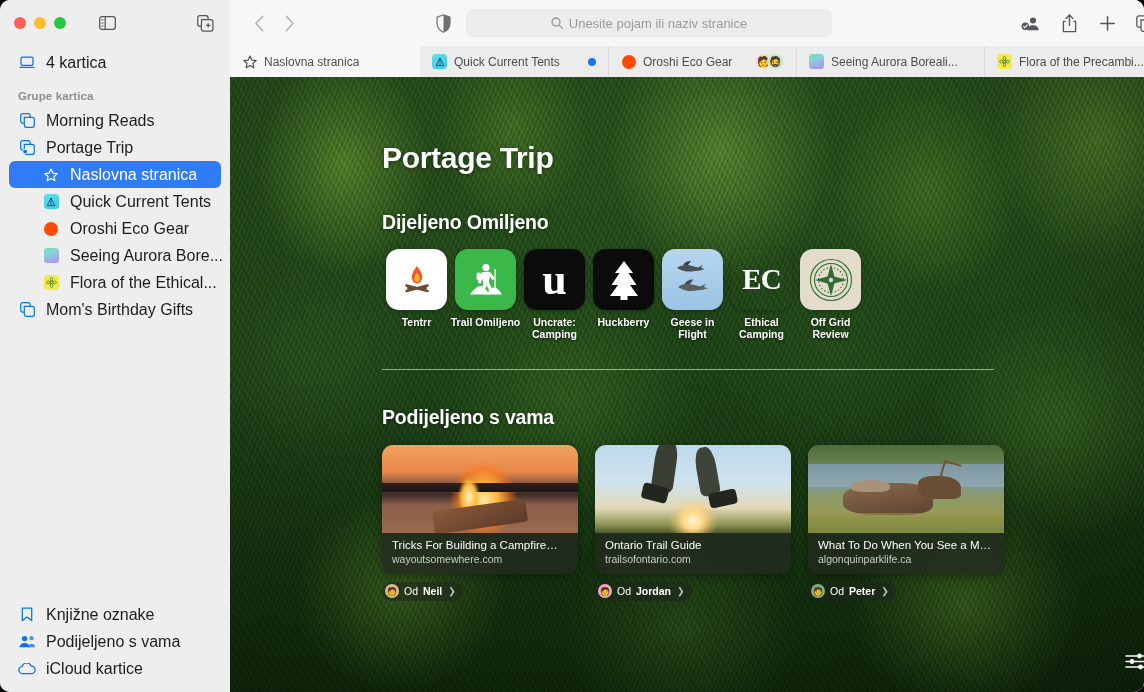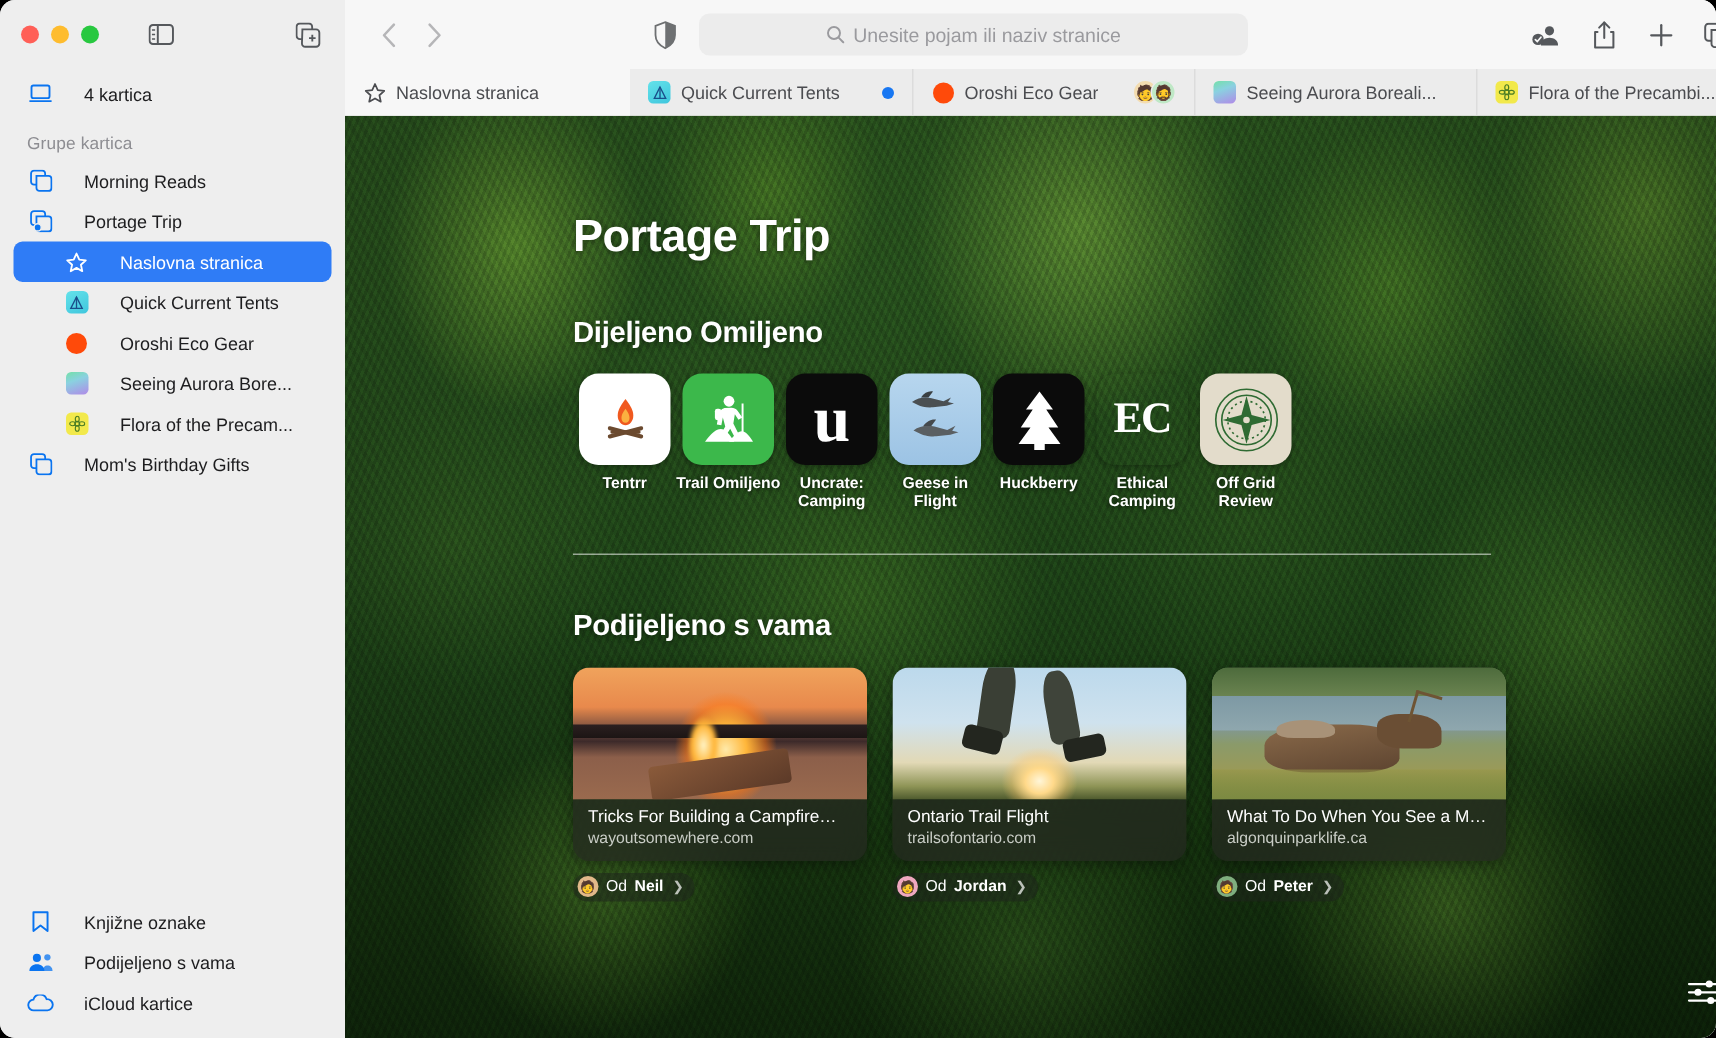--- a/index.html
+++ b/index.html
@@ -43,39 +43,39 @@
   }
   .sb-toggle { margin-left: 22px; }
   .sb-newtab { margin-left: auto; }
 
   .sb-row {
     display: flex; align-items: center;
     height: 27px;
     margin: 0 9px;
     padding-left: 9px;
     border-radius: 6px;
-    gap: 20px;
-    font-size: 12px;
+    gap: 10px;
+    font-size: 16px;
     color: #1d1d1f;
     white-space: nowrap;
   }
   .sb-row .ic {
     width: 18px; height: 18px;
     display: flex; align-items: center; justify-content: center;
     flex: 0 0 18px;
     color: #0a74f0;
   }
   .sb-row.selected {
     background: #2f7cf6;
     color: #fff;
   }
   .sb-row.selected .ic { color: #fff; }
   .sb-row.indent { padding-left: 33px; }
   .sb-group-title {
-    font-size: 11.5px; font-weight: 400;
+    font-size: 11.5px; font-weight: 700;
     color: #8d8d92;
     padding: 14px 0 5px 18px;
     letter-spacing: .1px;
   }
   .sb-top { padding-top: 3px; }
   .sb-bottom { position:absolute; bottom: 10px; left:0; right:0; }
   .favsq { width: 15px; height: 15px; border-radius: 3.5px; flex:0 0 15px; }
   .favcircle { width: 14px; height: 14px; border-radius: 50%; flex:0 0 14px; }
 
   
@@ -401,21 +401,21 @@
               <circle cx="5.5" cy="5.5" r="1.6"></circle>
               <g stroke-width="0.75">
                 <ellipse cx="5.5" cy="2.4" rx="1.3" ry="1.9"></ellipse>
                 <ellipse cx="5.5" cy="8.6" rx="1.3" ry="1.9"></ellipse>
                 <ellipse cx="2.4" cy="5.5" rx="1.9" ry="1.3"></ellipse>
                 <ellipse cx="8.6" cy="5.5" rx="1.9" ry="1.3"></ellipse>
               </g>
             </svg>
           </span>
         </span>
-        <span>Flora of the Precam...</span>
+        <span>Flora of the Ethical...</span>
       </div>
 
       <div class="sb-row">
         <span class="ic">
           <svg width="15" height="15" viewBox="0 0 15 15" fill="none" stroke="currentColor" stroke-width="1.2">
             <rect x="0.7" y="0.7" width="9.4" height="9.4" rx="2"></rect>
             <path d="M4.3 4.3 h8 a2 2 0 0 1 2 2 v6 a2 2 0 0 1 -2 2 h-6 a2 2 0 0 1 -2 -2 z" fill="#eeeeee"></path>
           </svg>
         </span>
         <span>Mom's Birthday Gifts</span>
@@ -608,45 +608,45 @@
               </svg>
             </div>
             <div class="fav-label">Trail Omiljeno</div>
           </div>
 
           <div class="fav-item">
             <div class="fav-ico" style="background:#0b0b0b;">
               <span style="color:#fff;font-family:'Liberation Serif',serif;font-weight:700;font-size:44px;line-height:40px;">u</span>
             </div>
             <div class="fav-label">Uncrate: Camping</div>
+          </div>
+
+          <div class="fav-item">
+            <div class="fav-ico" style="background:#0b0b0b;">
+              <svg width="38" height="42" viewBox="0 0 38 42" fill="#ffffff">
+                <path d="M19 2 L28 14 H23.5 L31.5 26 H25 L33 37 H22.5 V41 H15.5 V37 H5 L13 26 H6.5 L14.5 14 H10 Z"></path>
+              </svg>
+            </div>
+            <div class="fav-label">Huckberry</div>
           </div>
 
           <div class="fav-item">
             <div class="fav-ico" style="background:linear-gradient(180deg,#b7d6ee,#9cc3e4);">
               <svg width="58" height="58" viewBox="0 0 58 58" fill="none">
                 <g fill="#4a4f52">
                   <path d="M13 17 c4 -3 9 -3.5 13 -2.5 l8 2 l5 -2.5 l-2 3 l4 1 l-5 1.5 l-9 1 c-4 .4 -8 -.5 -10 -1.5 z"></path>
                   <path d="M19 14 c2 -3 5 -4.5 8 -4 l-3 4 z" fill="#3a3f42"></path>
                 </g>
                 <g fill="#5a5f62">
                   <path d="M14 36 c4 -3.2 9.5 -3.8 14 -2.6 l8.5 2.2 l5.5 -2.8 l-2.2 3.3 l4.2 1.1 l-5.4 1.6 l-9.5 1.1 c-4.3 .4 -8.6 -.6 -10.6 -1.7 z"></path>
                   <path d="M20.5 33 c2.2 -3.2 5.4 -4.8 8.6 -4.3 l-3.2 4.3 z" fill="#45494c"></path>
                 </g>
               </svg>
             </div>
             <div class="fav-label">Geese in Flight</div>
-          </div>
-
-          <div class="fav-item">
-            <div class="fav-ico" style="background:#0b0b0b;">
-              <svg width="38" height="42" viewBox="0 0 38 42" fill="#ffffff">
-                <path d="M19 2 L28 14 H23.5 L31.5 26 H25 L33 37 H22.5 V41 H15.5 V37 H5 L13 26 H6.5 L14.5 14 H10 Z"></path>
-              </svg>
-            </div>
-            <div class="fav-label">Huckberry</div>
           </div>
 
 
           <div class="fav-item">
             <div class="fav-ico" style="background:linear-gradient(180deg,#0c2f26 0%,#12archive 0%,#0e4a34 45%,#2ecf7c 100%);">
               <span style="color:#fff;font-family:'Liberation Serif',serif;font-weight:700;font-size:29px;letter-spacing:-1px;">EC</span>
             </div>
             <div class="fav-label">Ethical Camping</div>
           </div>
 
@@ -697,21 +697,21 @@
             <div class="card-box">
               <div class="card-img" style="background:
                      radial-gradient(ellipse 34px 30px at 50% 86%, #fff6d8 0%, #ffd98a 28%, rgba(255,200,110,.35) 55%, transparent 75%),
                      linear-gradient(180deg,#bcd9ec 0%,#cfe2ee 42%,#e2d9b6 72%,#8e9456 90%,#4e5a2e 100%);">
                 <div style="position:absolute;left:30%;top:-6%;width:22px;height:60%;background:#3a3f35;border-radius:40% 40% 6px 6px;transform:rotate(8deg);"></div>
                 <div style="position:absolute;left:52%;top:2%;width:20px;height:56%;background:#3f443a;border-radius:40% 40% 6px 6px;transform:rotate(-10deg);"></div>
                 <div style="position:absolute;left:24%;top:46%;width:26px;height:16px;background:#23261f;border-radius:4px;transform:rotate(14deg);"></div>
                 <div style="position:absolute;left:58%;top:52%;width:28px;height:15px;background:#23261f;border-radius:4px;transform:rotate(-12deg);"></div>
               </div>
               <div class="card-meta">
-                <div class="card-title">Ontario Trail Flight</div>
+                <div class="card-title">Ontario Trail Guide</div>
                 <div class="card-url">trailsofontario.com</div>
               </div>
             </div>
             <div class="from-chip">
               <span class="from-av" style="background:#f0a8c0;">🧑</span>
               <span>Od</span>
               <b>Jordan</b>
               <span class="chev">❯</span>
             </div>
           </div>

